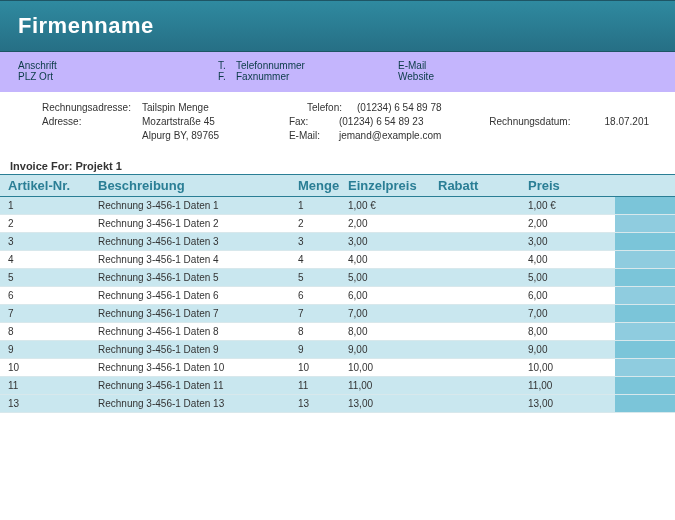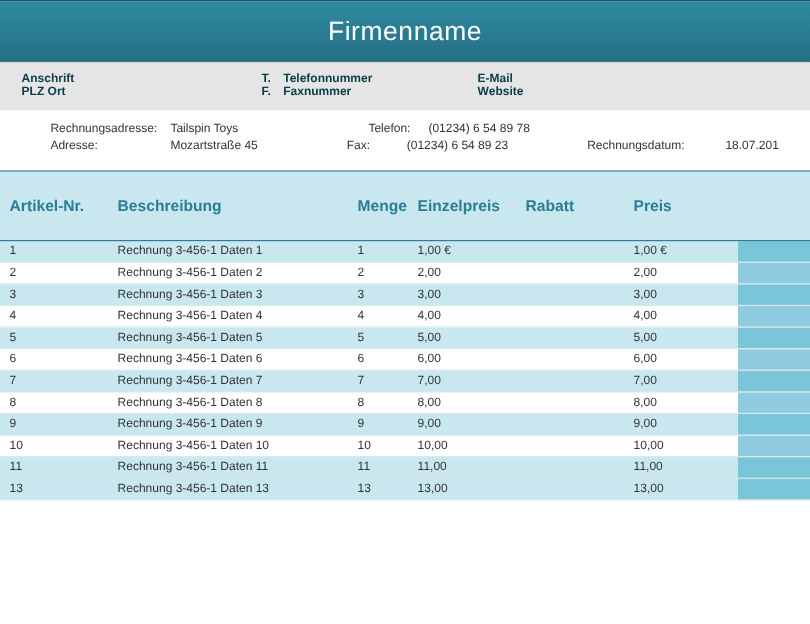--- a/index.html
+++ b/index.html
@@ -11,27 +11,26 @@
     background: #fff;
   }
   .title-bar {
     background: #2a7e95;
     background: linear-gradient(to bottom, #2f8aa0, #266f85);
     color: #fff;
     padding: 12px 18px;
     border-top: 1px solid #1e5565;
     border-bottom: 1px solid #1e5565;
   }
-  .title-bar h1 { font-size: 22px; font-weight: 400; letter-spacing: 0.5px; text-align: center; }
+  .title-bar h1 { font-size: 22px; font-weight: 700; letter-spacing: 0.5px; }
   .contact-bar {
-    background: #e5e5e5;
+    background: #c4b5fd;
     padding: 8px 18px 10px;
     font-size: 10px;
     color: #0b3b47;
-    font-weight: bold;
   }
   .contact-row { display: flex; gap: 0; }
   .contact-col { flex: none; }
   .contact-col.c1 { width: 200px; }
   .contact-col.c2 { width: 180px; }
   .contact-col.c3 { width: 180px; }
   .abbr { display: inline-block; width: 18px; }
   .details {
     padding: 10px 18px 12px;
     font-size: 10px;
@@ -56,21 +55,21 @@
     width: 100%;
     border-collapse: collapse;
     table-layout: fixed;
   }
   table.items th {
     background: #c9e7ef;
     color: #2a7e95;
     font-weight: 600;
     font-size: 13px;
     text-align: left;
-    padding: 21px 8px;
+    padding: 3px 8px;
     border-top: 1px solid #2a7e95;
     border-bottom: 1px solid #2a7e95;
   }
   table.items th.num, table.items td.num { text-align: left; }
   table.items td {
     padding: 3px 8px;
     font-size: 10px;
     border-bottom: 1px solid #d8e8ec;
   }
   table.items tbody tr { background: #fff; }
@@ -117,43 +116,55 @@
       <span class="abbr">F.</span><span>Faxnummer</span>
     </div>
     <div class="contact-col c3">Website</div>
   </div>
 </div>
 
 <div class="details">
   <div class="details-row">
     <div class="dcell c1">
       <div class="dlabel">Rechnungsadresse:</div>
-      <div class="dval">Tailspin Toys</div>
+      <div class="dval">Tailspin Menge</div>
     </div>
     <div class="dcell c2">
       <div class="dlabel2">Telefon:</div>
       <div class="dval">(01234) 6 54 89 78</div>
     </div>
   </div>
   <div class="details-row">
     <div class="dcell c1">
       <div class="dlabel">Adresse:</div>
       <div class="dval">Mozartstraße 45</div>
     </div>
     <div class="dcell c2">
       <div class="dlabel2">Fax:</div>
       <div class="dval">(01234) 6 54 89 23</div>
     </div>
     <div class="dcell c3">
       <div class="dlabel3">Rechnungsdatum:</div>
       <div class="dval dval3">18.07.201</div>
     </div>
   </div>
-</div>
-
+  <div class="details-row">
+    <div class="dcell c1">
+      <div class="dlabel"></div>
+      <div class="dval">Alpurg BY, 89765</div>
+    </div>
+    <div class="dcell c2">
+      <div class="dlabel2">E-Mail:</div>
+      <div class="dval">jemand@example.com</div>
+    </div>
+    <div class="dcell c3"></div>
+  </div>
+</div>
+
+<div class="invoice-for">Invoice For: Projekt 1</div>
 
 <table class="items">
   <colgroup>
     <col class="col-art">
         <col class="col-desc">
         <col class="col-menge">
     <col class="col-ep">
         <col class="col-rabatt">
         <col class="col-preis">
         <col class="col-tail">

